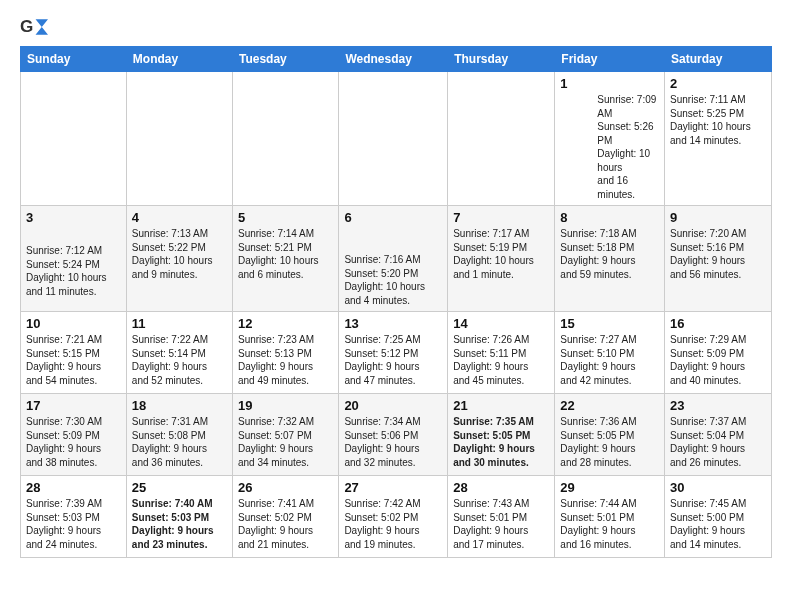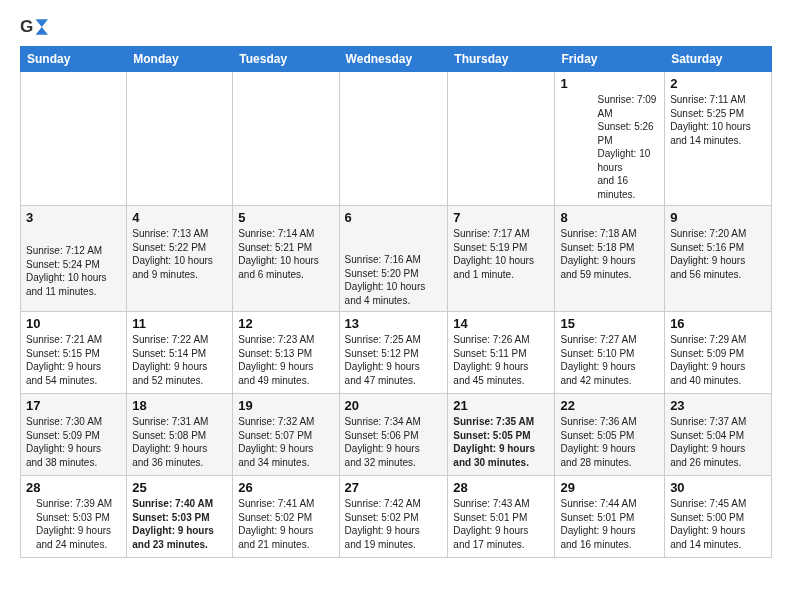--- a/index.html
+++ b/index.html
@@ -285,21 +285,21 @@
             <div class="day-num">23</div>
             <div class="day-info" style="white-space: pre-line;">Sunrise: 7:37 AM
 Sunset: 5:04 PM
 Daylight: 9 hours
 and 26 minutes.</div>
           </td>
         </tr>
         <tr>
           <td>
             <div class="day-num">28</div>
-            <div class="day-info" style="white-space: pre-line; margin-left: 10px;">Sunrise: 7:39 AM
+            <div class="day-info" style="white-space: pre-line;">Sunrise: 7:39 AM
 Sunset: 5:03 PM
 Daylight: 9 hours
 and 24 minutes.</div>
           </td>
           <td>
             <div class="day-num">25</div>
             <div class="day-info" style="white-space: pre-line; font-weight: bold;">Sunrise: 7:40 AM
 Sunset: 5:03 PM
 Daylight: 9 hours
 and 23 minutes.</div>

